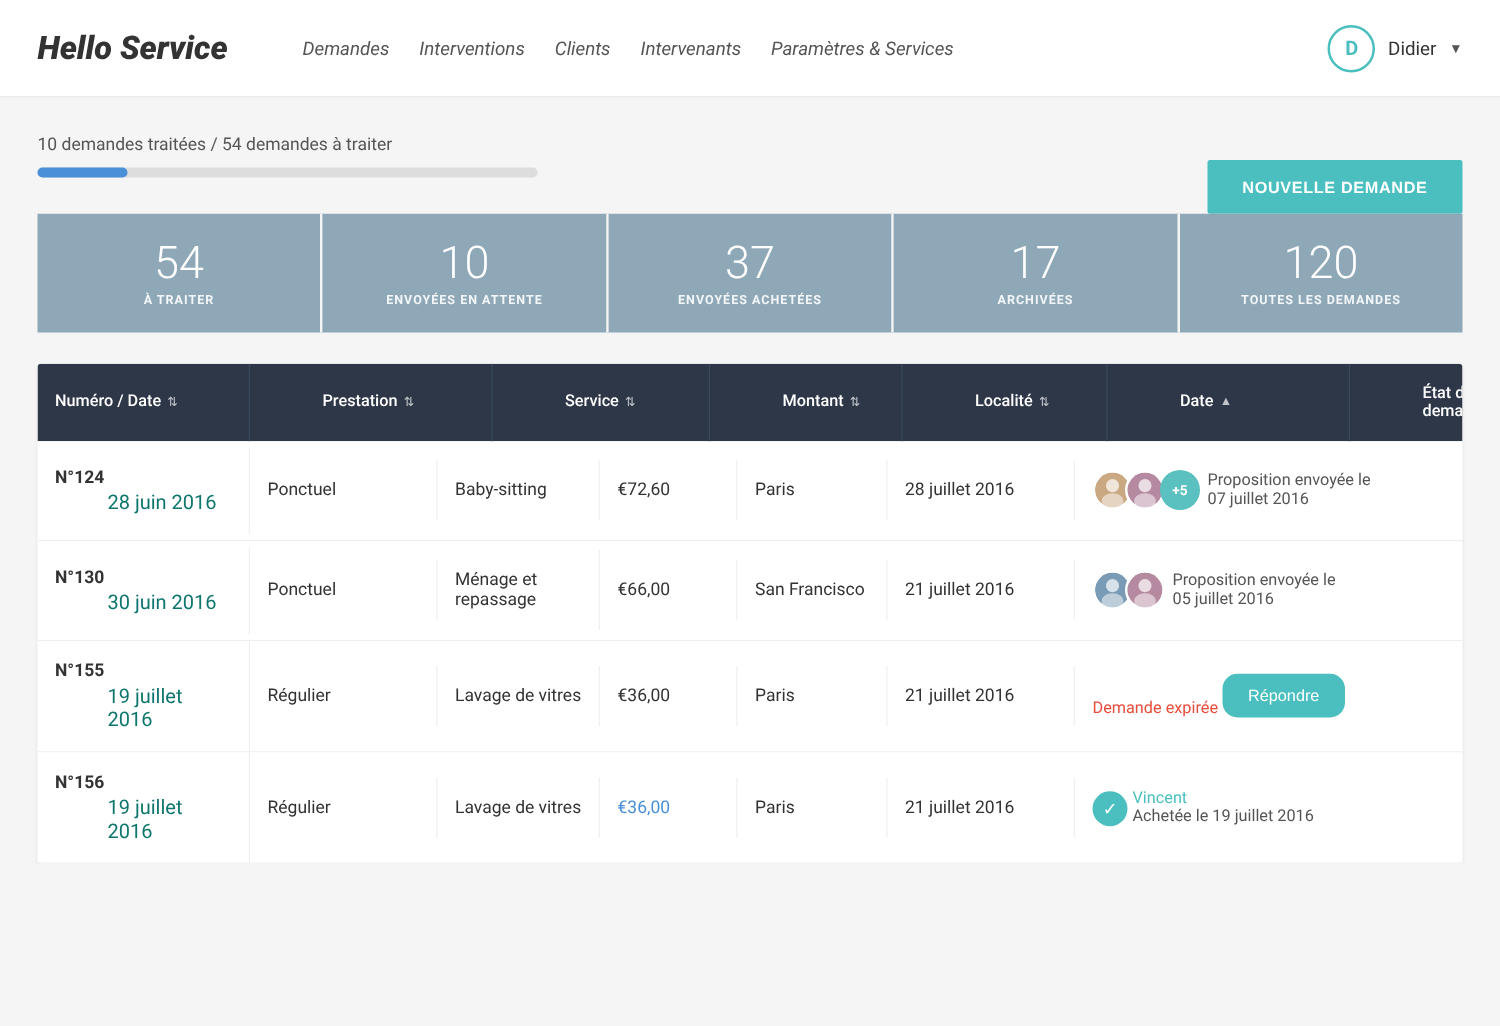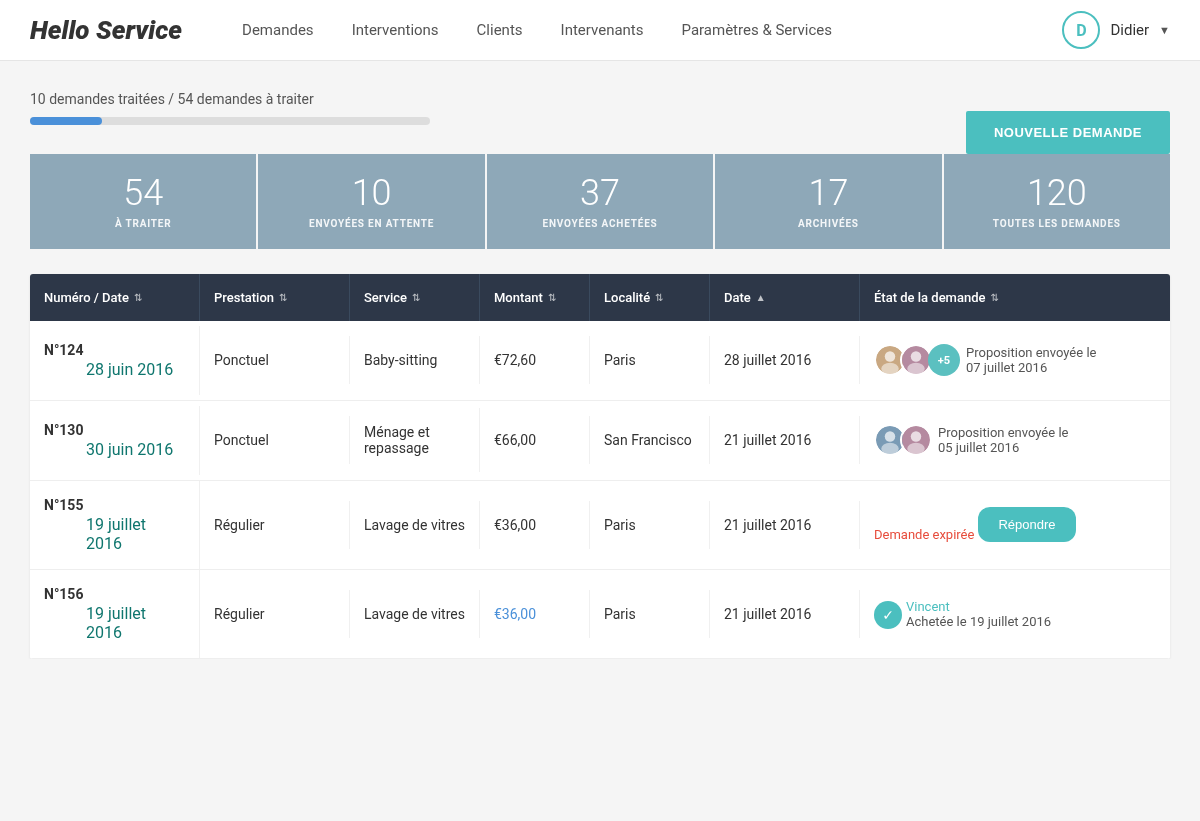--- a/index.html
+++ b/index.html
@@ -4,37 +4,38 @@
   <style>
     * { box-sizing: border-box; margin: 0; padding: 0; }
     body { font-family: -apple-system, BlinkMacSystemFont, 'Segoe UI', Roboto, Helvetica, Arial, sans-serif; background: #f5f5f5; color: #333; font-size: 14px; }
 
     
     .navbar {
       background: #fff;
       display: flex;
       align-items: center;
       padding: 0 30px;
-      height: 61px;
+      height: 78px;
       border-bottom: 1px solid #e5e5e5;
       position: relative;
       z-index: 10;
     }
     .navbar-brand {
       font-size: 26px;
       font-style: italic;
       margin-right: 60px;
       color: #333;
       white-space: nowrap;
     }
     .navbar-brand span { font-weight: 900; font-style: italic; }
     .nav-links {
       display: flex;
-      gap: 38px;
+      gap: 24px;
       flex: 1;
+      font-style: italic;
     }
     .nav-link {
       color: #555;
       text-decoration: none;
       font-size: 15px;
       cursor: pointer;
       padding: 5px 0;
     }
     .nav-user {
       display: flex;
@@ -142,20 +143,21 @@
       border-radius: 3px;
       overflow: hidden;
       box-shadow: 0 1px 3px rgba(0,0,0,0.08);
     }
     .table-header {
       display: grid;
       grid-template-columns: 170px 150px 130px 110px 120px 150px 1fr;
       background: #2d3748;
       color: #fff;
       padding: 0;
+      gap: 44px;
     }
     .th {
       padding: 16px 14px;
       font-size: 13px;
       font-weight: 500;
       display: flex;
       align-items: center;
       gap: 5px;
       border-right: 1px solid #3a4a5e;
     }

